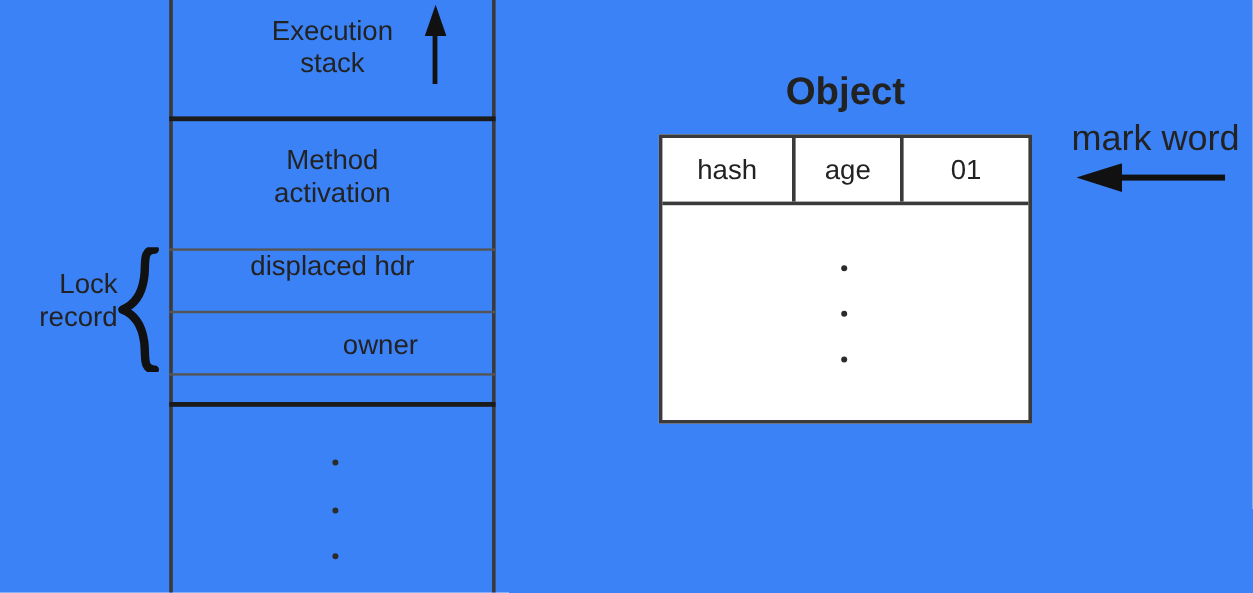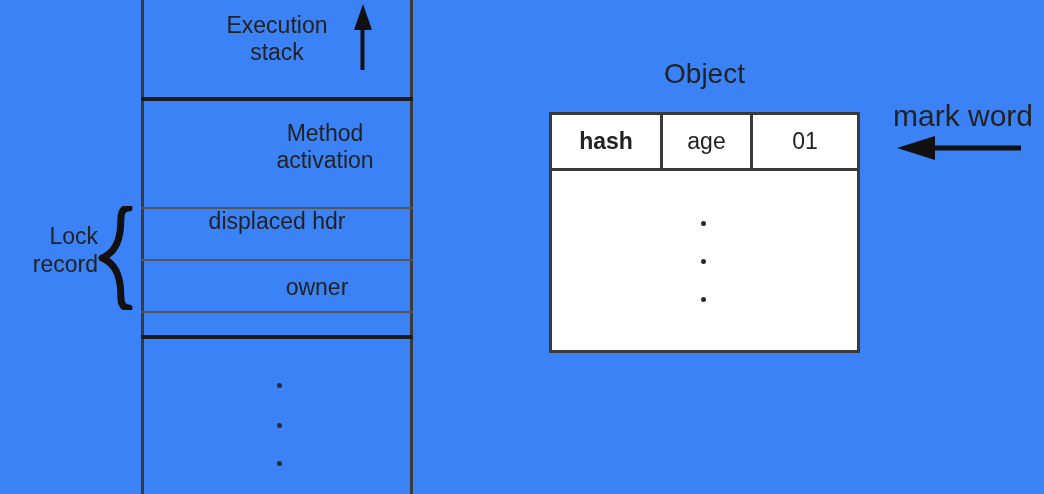--- a/index.html
+++ b/index.html
@@ -81,22 +81,23 @@
     color: #222222;
   }
 
   
   #object-title {
     position: absolute;
     left: 549px;
     top: 58px;
     width: 311px;
     text-align: center;
-    font-size: 28px;
-    color: #222222;
+    font-size: 32px;
+    color: #222222;
+    font-weight: bold;
   }
   #object-box {
     position: absolute;
     left: 549px;
     top: 112px;
     width: 311px;
     height: 241px;
     border: 3px solid #3a3a3a;
     box-sizing: border-box;
     background: #ffffff;
@@ -113,21 +114,21 @@
     box-sizing: border-box;
   }
   .obj-cell {
     display: flex;
     align-items: center;
     justify-content: center;
     font-size: 23px;
     color: #222222;
     box-sizing: border-box;
   }
-  #obj-cell-hash { width: 111px; border-right: 3px solid #3a3a3a; font-weight: bold; }
+  #obj-cell-hash { width: 111px; border-right: 3px solid #3a3a3a; }
   #obj-cell-age  { width: 90px; border-right: 3px solid #3a3a3a; }
   #obj-cell-tag  { width: 104px; }
   #object-body {
     position: absolute;
     left: 0px;
     top: 56px;
     right: 0px;
     bottom: 0px;
   }
 
@@ -149,21 +150,21 @@
 
   <div id="stack-wrap">
 
     <div class="stack-side" id="stack-side-left"></div>
     <div class="stack-side" id="stack-side-right"></div>
 
     <div class="stack-label" style="top:12px;">Execution
 stack</div>
     <div class="hline thick" style="top:97px;"></div>
 
-    <div class="stack-label" style="top:120px;padding-left:48px;">Method
+    <div class="stack-label" style="top:120px;">Method
 activation</div>
     <div class="hline thin" style="top:207px;"></div>
 
     <div class="stack-label" style="top:208px;">displaced hdr</div>
     <div class="hline thin" style="top:259px;"></div>
 
     <div class="stack-label" style="top:274px;padding-left:40px;">owner</div>
     <div class="hline thin" style="top:311px;"></div>
 
     <div class="hline thick" style="top:335px;"></div>

